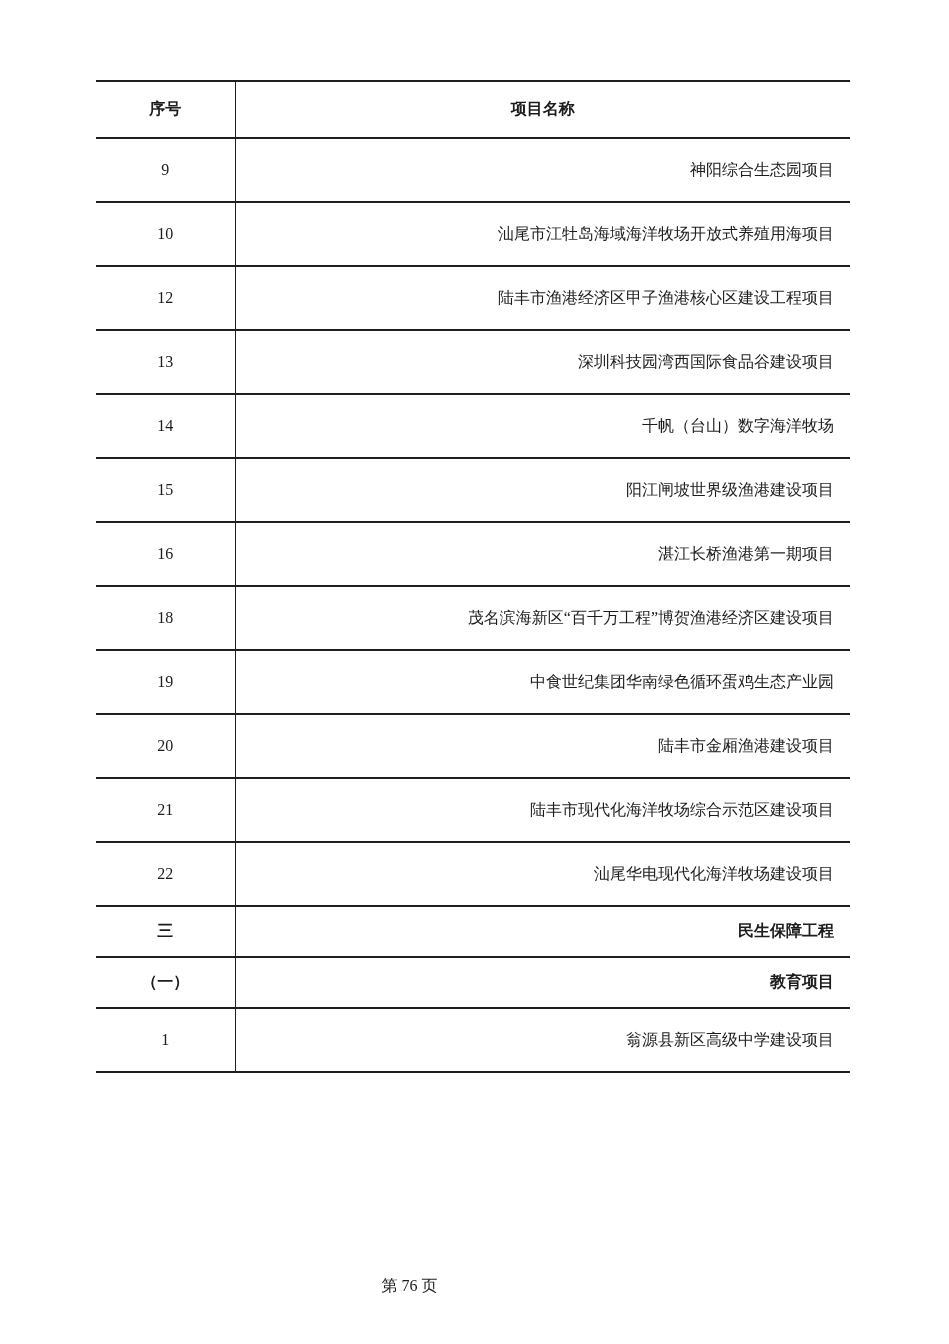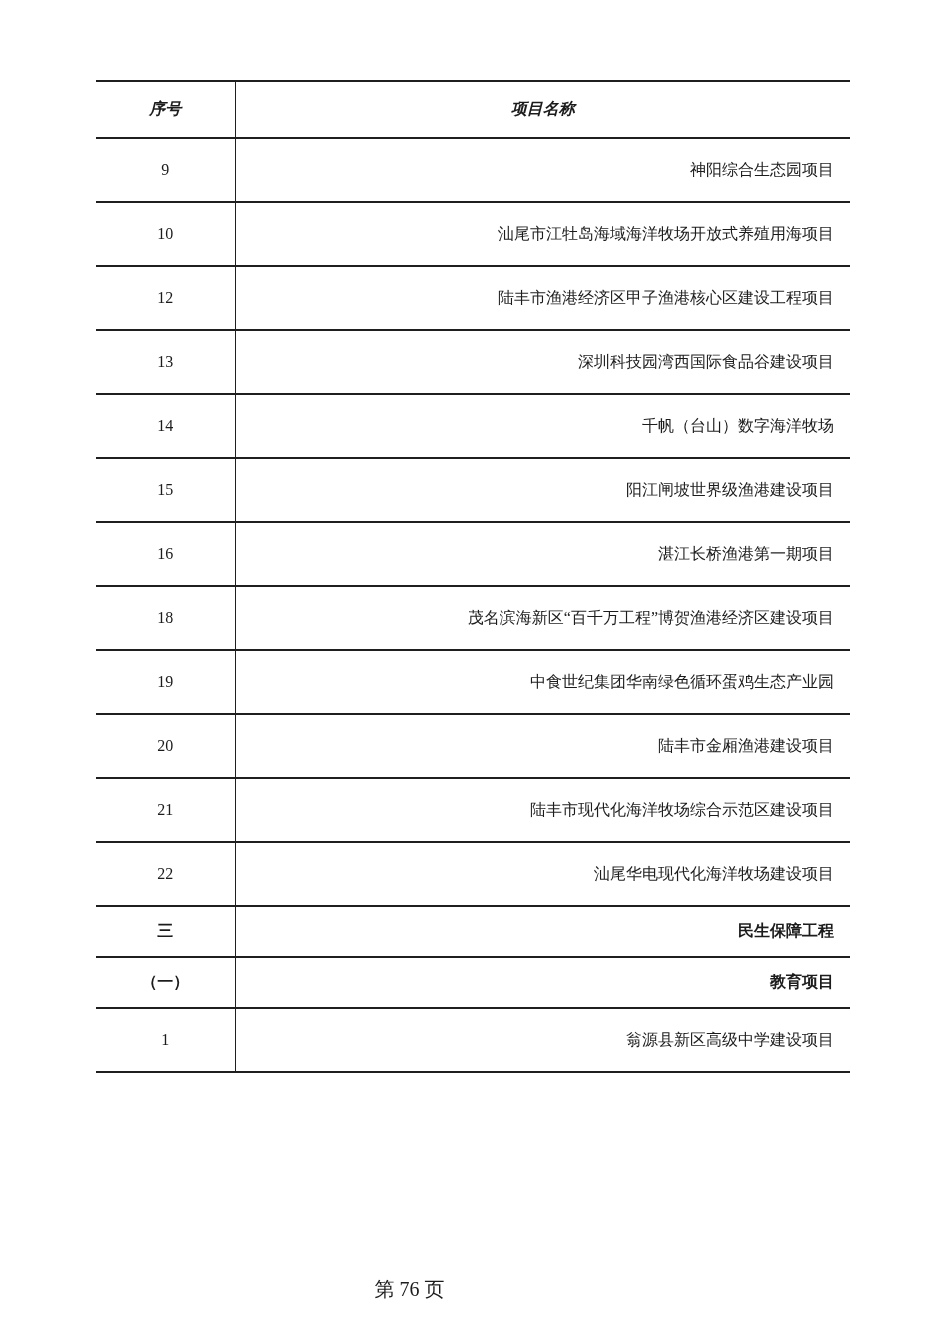--- a/index.html
+++ b/index.html
@@ -38,41 +38,40 @@
     height: 51px;
   }
   .doc-table th, .doc-table td {
     vertical-align: middle;
     font-size: 16px;
     padding: 0;
   }
   .doc-table th {
     font-weight: bold;
     text-align: center;
-    font-style: italic;
   }
   .doc-table td.cell-no {
     text-align: center;
     border-right: 1.5px solid #1f1f1f;
   }
   .doc-table td.cell-name {
     text-align: right;
     padding: 8px 16px 8px 12px;
     line-height: 1.55;
   }
   .doc-table tr.section td {
     font-weight: bold;
   }
   .page-footer {
     position: absolute;
     left: 0;
     top: 1276px;
     width: 819px;
     text-align: center;
-    font-size: 20px;
+    font-size: 16px;
   }
 </style>
 </head>
 <body>
 
 <table class="doc-table">
   <colgroup>
     <col class="col-no">
     <col class="col-name">
   </colgroup>

